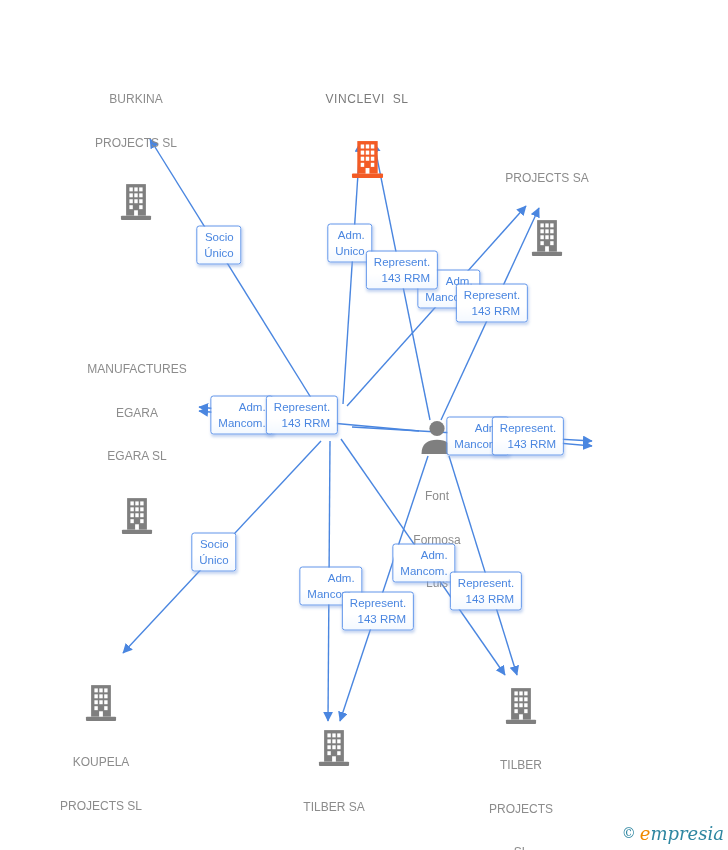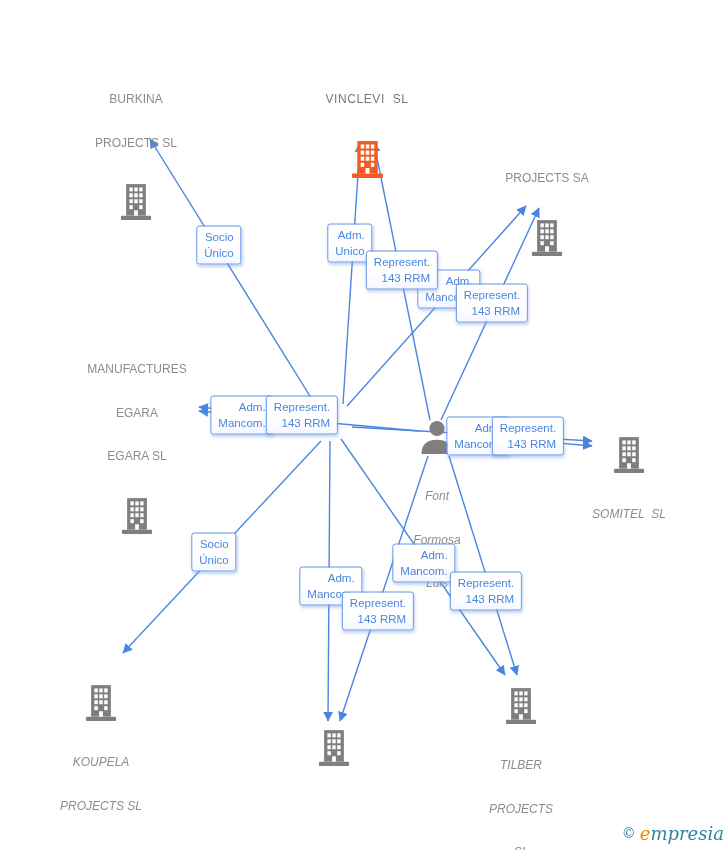--- a/index.html
+++ b/index.html
@@ -7,21 +7,21 @@
     position:relative;width:728px;height:850px;overflow:hidden;background:#ffffff;
     font-family:"Liberation Sans","DejaVu Sans",sans-serif;
   }
   #edges{position:absolute;left:0;top:0;z-index:1;}
   #edges line{stroke:#4a86e0;stroke-width:1.4;}
   .node{position:absolute;width:150px;z-index:2;display:flex;flex-direction:column;align-items:center;}
   .nlabel{color:#8c8c8c;font-size:12px;line-height:14.5px;text-align:center;white-space:pre;}
   .nlabel.bold{font-weight:normal;color:#7a7a7a;letter-spacing:.6px;}
   .ico{display:block;margin-top:5px;color:#7f7f7f;}
   .ico.orange{color:#f35b25;}
-  .node .below{margin-top:5px;font-style:italic;}
+  .node .below{margin-top:5px;}
   .elabel{
     position:absolute;z-index:3;transform:translate(-50%,-50%);
     background:linear-gradient(180deg,#ffffff 60%,#f3f8ff);
     border:1.5px solid #6296ea;border-radius:3px;
     box-shadow:1px 2px 3px rgba(130,165,225,.45);
     color:#4a86e0;font-size:11.5px;line-height:15.5px;
     padding:3px 7px;text-align:right;white-space:nowrap;
   }
   .brand{position:absolute;right:4px;bottom:6px;z-index:4;
     font-family:"DejaVu Serif","Liberation Serif",serif;font-style:italic;font-size:18px;color:#2e86a1;}
@@ -127,43 +127,38 @@
     <svg class="ico" style="margin-top:0" width="36" height="36">
         <use href="#ico-person" xlink:href="#ico-person"></use>
       </svg>
     <div class="nlabel below">
       <div>Font</div>
       <div>Formosa</div>
       <div>Luis</div>
     </div>
   </div>
 
-  <div class="node" style="left:554px;top:437px">
-    <svg class="ico" style="margin-top:0" width="32" height="36">
-        <use href="#ico-building" xlink:href="#ico-building"></use>
-      </svg>
-    <div class="nlabel below">
-      <div>SOMITEL  SL</div>
-    </div>
-  </div>
 
   <div class="node" style="left:26px;top:685px">
     <svg class="ico" style="margin-top:0" width="32" height="36">
         <use href="#ico-building" xlink:href="#ico-building"></use>
       </svg>
     <div class="nlabel below">
       <div>KOUPELA</div>
       <div>PROJECTS SL</div>
     </div>
   </div>
 
   <div class="node" style="left:259px;top:730px">
     <svg class="ico" style="margin-top:0" width="32" height="36">
         <use href="#ico-building" xlink:href="#ico-building"></use>
       </svg>
+    <div class="nlabel below">
+      <div>TILBER SA</div>
+    </div>
   </div>
 
   <div class="node" style="left:446px;top:688px">
     <svg class="ico" style="margin-top:0" width="32" height="36">
         <use href="#ico-building" xlink:href="#ico-building"></use>
       </svg>
     <div class="nlabel below">
       <div>TILBER</div>
       <div>PROJECTS</div>
       <div>SL</div>

